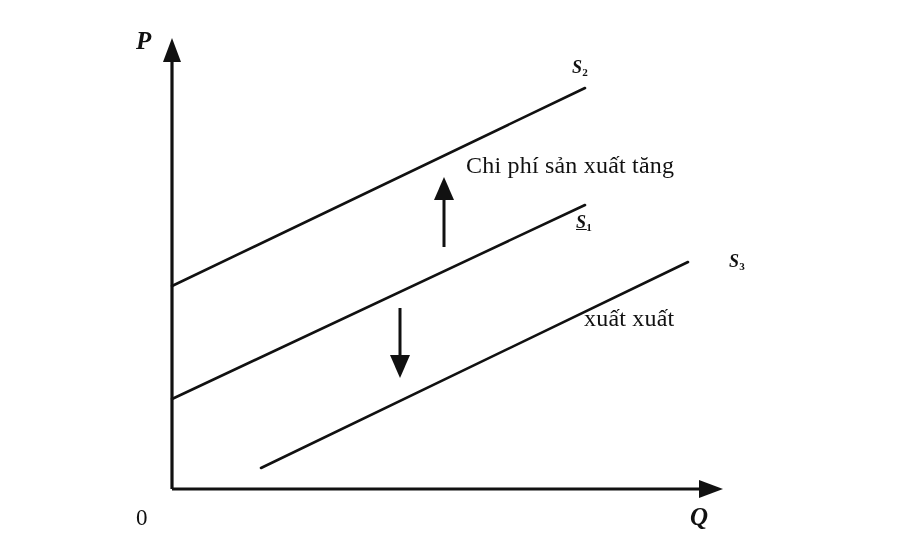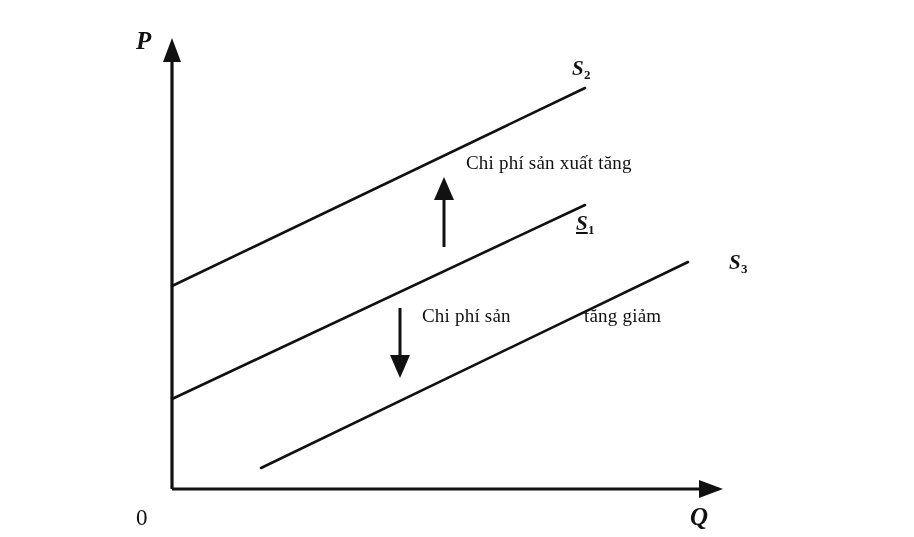--- a/index.html
+++ b/index.html
@@ -41,33 +41,33 @@
     font-style: italic;
     font-weight: 700;
     font-size: 25px;
   }
   .origin-label {
     font-size: 23px;
   }
   .curve-label {
     font-style: italic;
     font-weight: 700;
-    font-size: 21px;
+    font-size: 18px;
   }
   .curve-label sub {
     font-size: 0.62em;
     font-style: normal;
     font-weight: 700;
     vertical-align: baseline;
     position: relative;
     top: 0.28em;
     left: 0.02em;
   }
   .annot-text {
-    font-size: 19px;
+    font-size: 24px;
     letter-spacing: 0.2px;
   }
 </style>
 </head>
 <body>
 
 <div id="diagram-root">
 
   <svg class="canvas" viewBox="0 0 914 537">
 
@@ -104,17 +104,16 @@
   <div class="lbl origin-label" style="left:136px; top:506px;">0</div>
 
   <div class="lbl curve-label" style="left:572px; top:58px;"><span>S</span><sub>2</sub></div>
 
   <div class="lbl curve-label" style="left:576px; top:213px;text-decoration:underline;"><span>S</span><sub>1</sub></div>
 
   <div class="lbl curve-label" style="left:693px; top:252px;margin-left:36px;"><span>S</span><sub>3</sub></div>
 
   <div class="lbl annot-text" style="left:466px; top:153px;">Chi phí sản xuất tăng</div>
 
-  <div class="lbl annot-text" style="left:422px; top:306px;">Chi phí sản</div>
 
-  <div class="lbl annot-text" style="left:584px; top:306px;">tăng giảm</div>
+  <div class="lbl annot-text" style="left:584px; top:306px;">xuất xuất</div>
 
 </div>
 
 </body></html>

